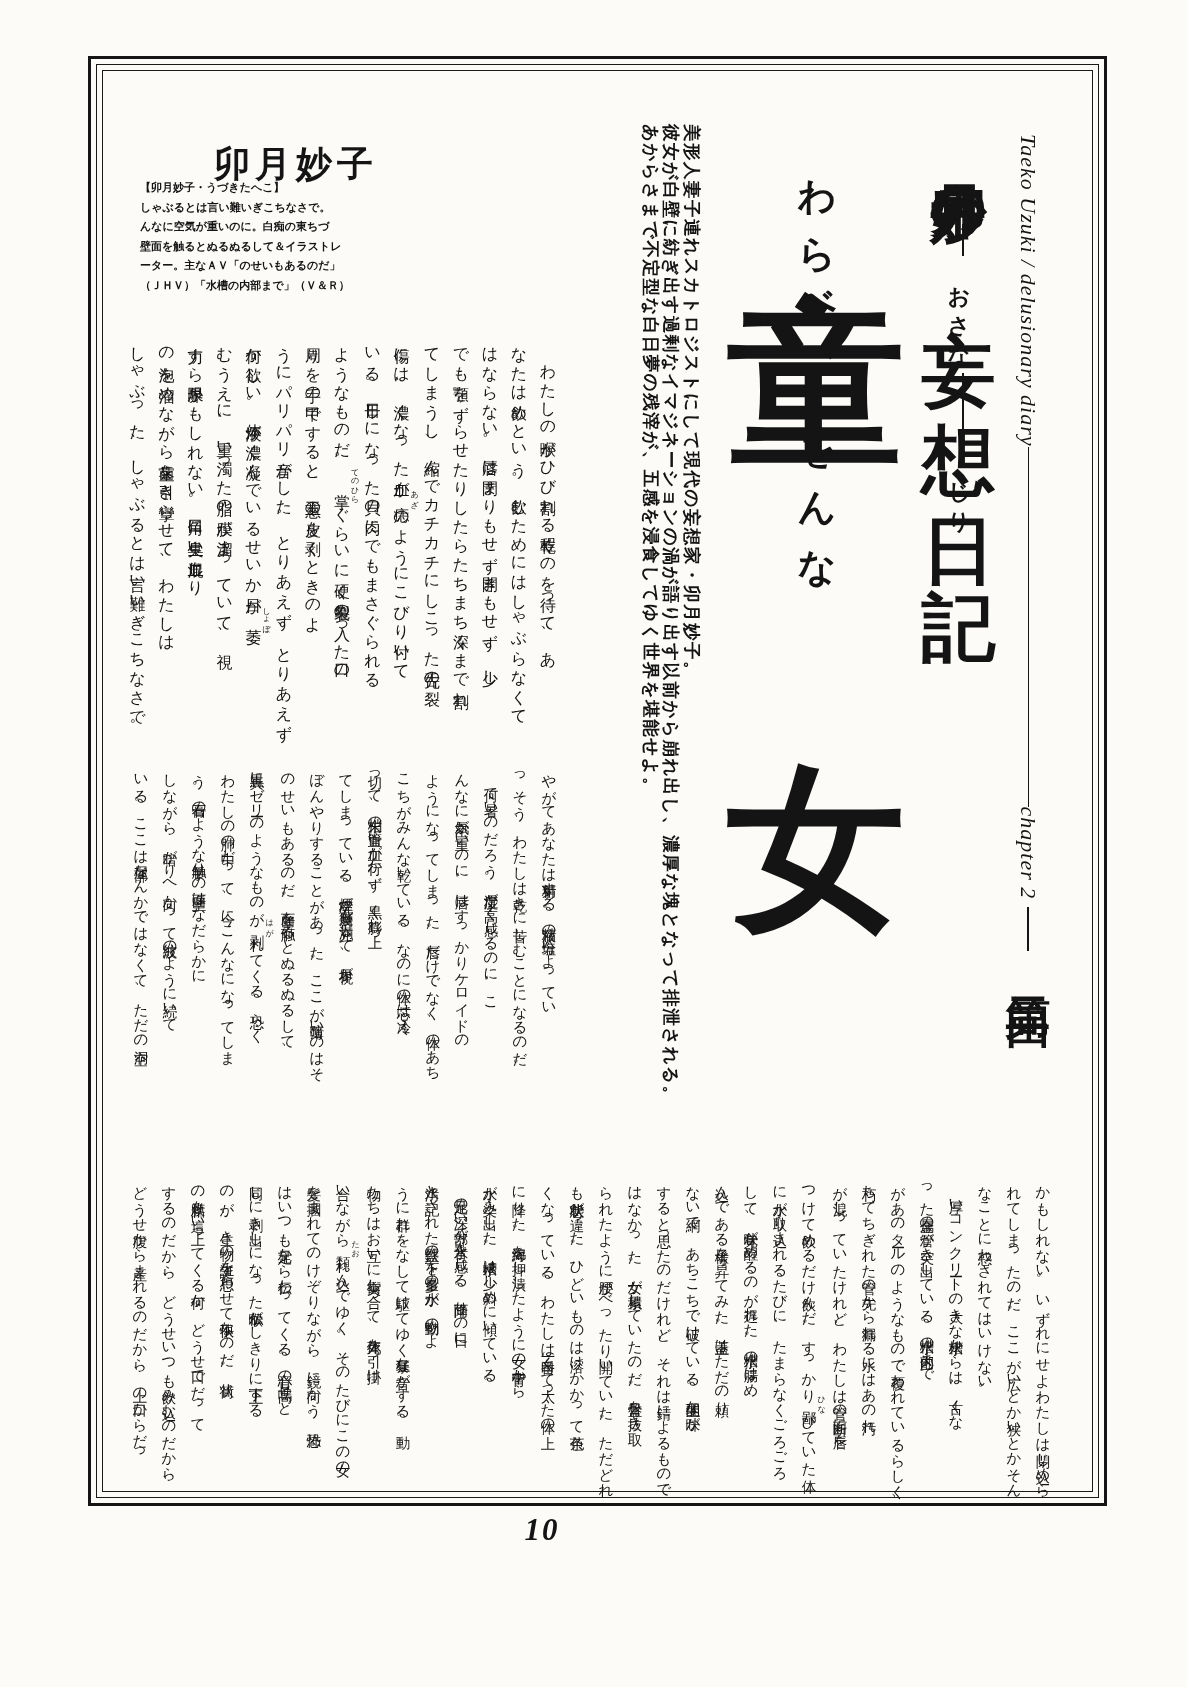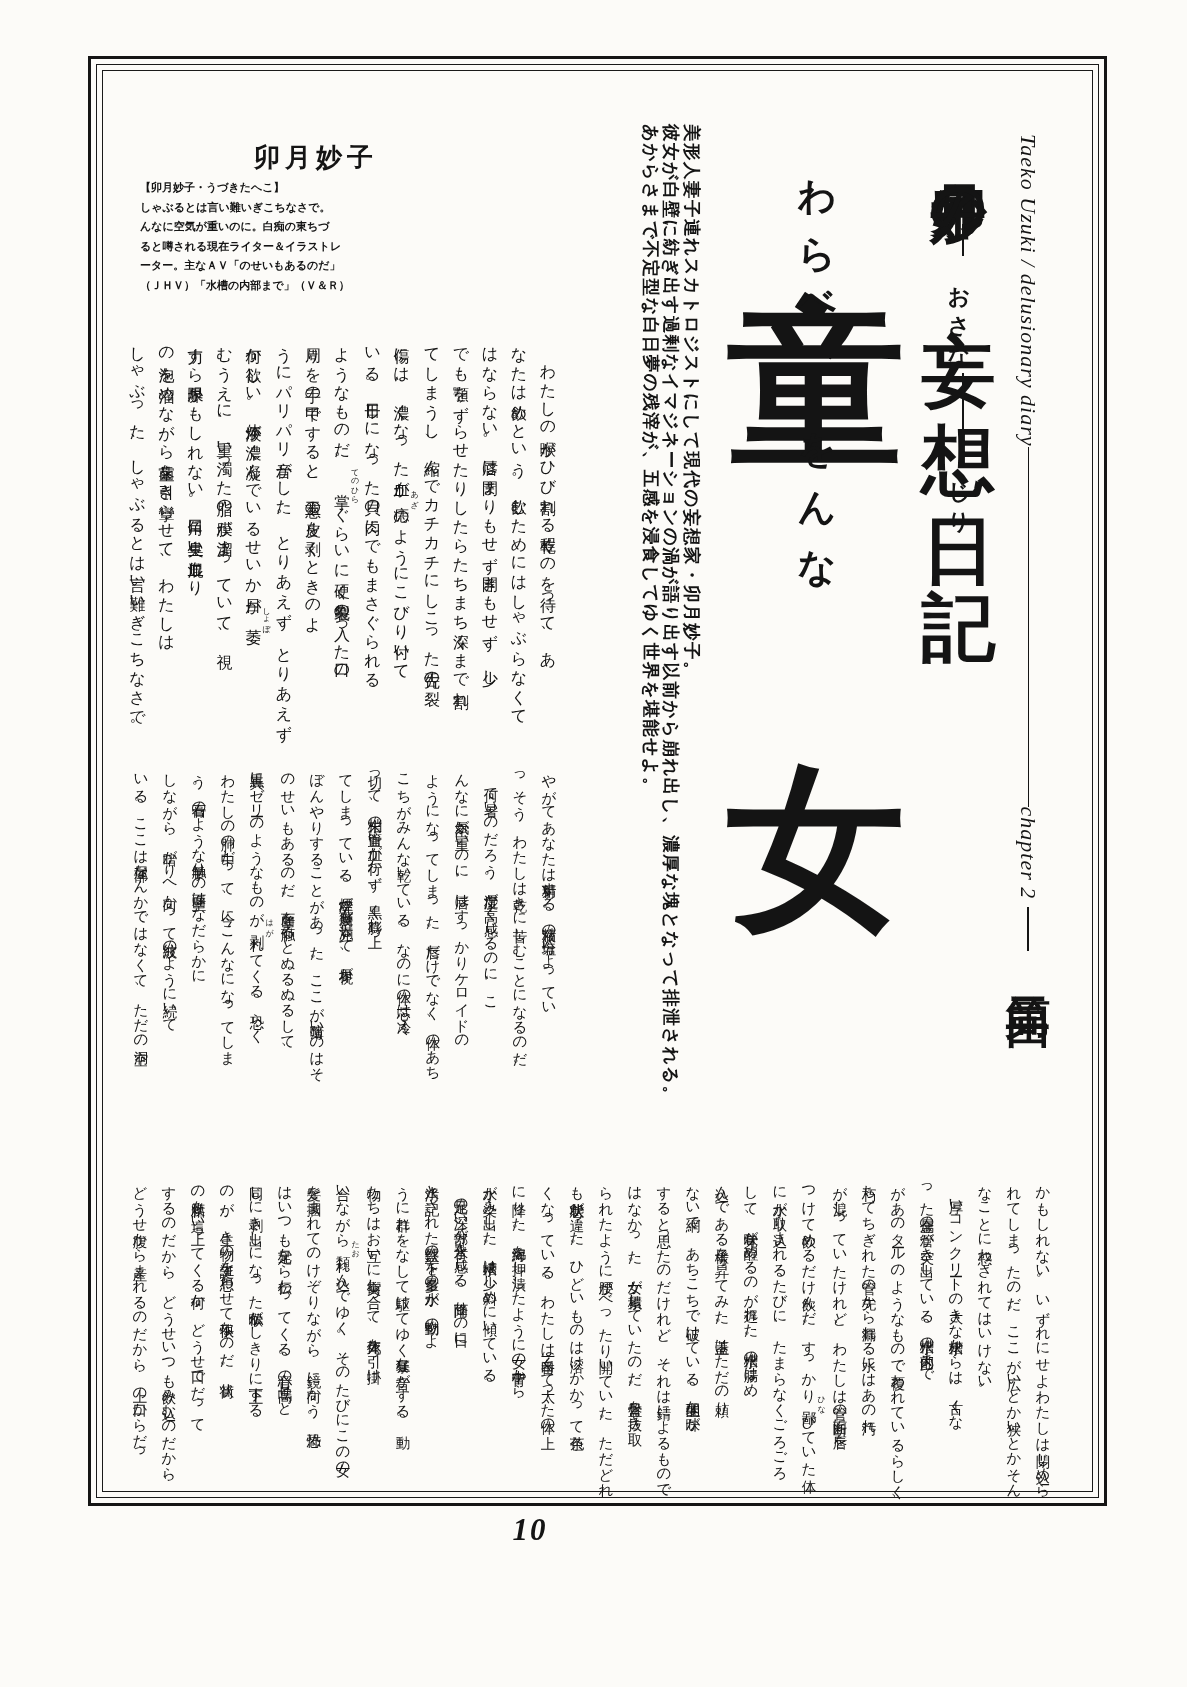--- a/index.html
+++ b/index.html
@@ -58,21 +58,21 @@
     transform:rotate(90deg);transform-origin:0 0;
     font-family:"Liberation Sans","DejaVu Sans",sans-serif;
     font-weight:700;font-size:17.5px;line-height:20.5px;
     letter-spacing:1.5px;white-space:nowrap;
   }
   .intro p{margin:0;padding:0;}
 
   
   .profile-name{
     position:absolute;left:140px;top:140px;width:238px;
-    text-align:right;font-size:26px;font-weight:700;letter-spacing:5px;
+    text-align:right;font-size:36px;font-weight:700;letter-spacing:5px;
   }
   .profile-bio{
     position:absolute;left:140px;top:178px;width:260px;
     font-family:"Liberation Sans","DejaVu Sans",sans-serif;
     font-size:11px;font-weight:600;line-height:19.5px;letter-spacing:0px;
   }
   .profile-bio p{margin:0;padding:0;white-space:nowrap;}
 
   
   .vblock{
@@ -81,21 +81,21 @@
   }
   .vblock p{margin:0;padding:0;line-height:29px;white-space:nowrap;}
   #block1{left:126px;top:336px;width:437px;height:382px;font-size:16px;letter-spacing:0.8px;}
   #block2{left:126px;top:764px;width:437px;height:314px;font-size:14.5px;letter-spacing:-0.9px;}
   #block3{left:128px;top:1176px;width:929px;height:318px;font-size:14.5px;letter-spacing:-0.7px;}
   ruby{ruby-align:center;}
   rt{font-size:8px;letter-spacing:0;font-weight:400;}
 
   
   .pageno{
-    position:absolute;left:500px;top:1512px;width:60px;text-align:center;
+    position:absolute;left:512px;top:1512px;width:60px;text-align:center;
     font-style:italic;font-weight:700;font-size:31px;letter-spacing:2px;
   }
 </style>
 </head>
 <body style="color: rgb(20, 20, 20);">
 
 <div class="page" style="background: rgb(252, 251, 248);">
 
   <div class="frame"></div>
 
@@ -115,21 +115,21 @@
       <p class="iline">美形人妻子連れスカトロジストにして現代の妄想家・卯月妙子。</p>
       <p class="iline">彼女が白壁に紡ぎ出す過剰なイマジネーションの渦が語り出す以前から崩れ出し、濃厚な塊となって排泄される。</p>
       <p class="iline">あからさまで不定型な白日夢の残滓が、五感を浸食してゆく世界を堪能せよ。</p>
     </div>
 
   <div class="profile-name">卯月妙子</div>
   <div class="profile-bio">
       <p class="bioline">【卯月妙子・うづきたへこ】</p>
       <p class="bioline">しゃぶるとは言い難いぎこちなさで。</p>
       <p class="bioline">んなに空気が重いのに。白痴の東ちづ</p>
-      <p class="bioline">ると噂される現在ライター＆イラストレ</p>
+      <p class="bioline">壁面を触るとぬるぬるして＆イラストレ</p>
       <p class="bioline">ーター。主なＡＶ「のせいもあるのだ」</p>
       <p class="bioline">（ＪＨＶ）「水槽の内部まで」（Ｖ＆Ｒ）</p>
     </div>
 
   <div id="block1" class="vblock">
       <p class="vcol">　わたしの喉がひび割れる程乾くのを待って、あ</p>
       <p class="vcol">なたは飲めという。飲むためにはしゃぶらなくて</p>
       <p class="vcol">はならない。唇は閉まりもせず開きもせず、少し</p>
       <p class="vcol">でも顎をずらせたりしたらたちまち深くまで割れ</p>
       <p class="vcol">てしまうし、縮んでカチカチにしこった舌先の裂</p>

